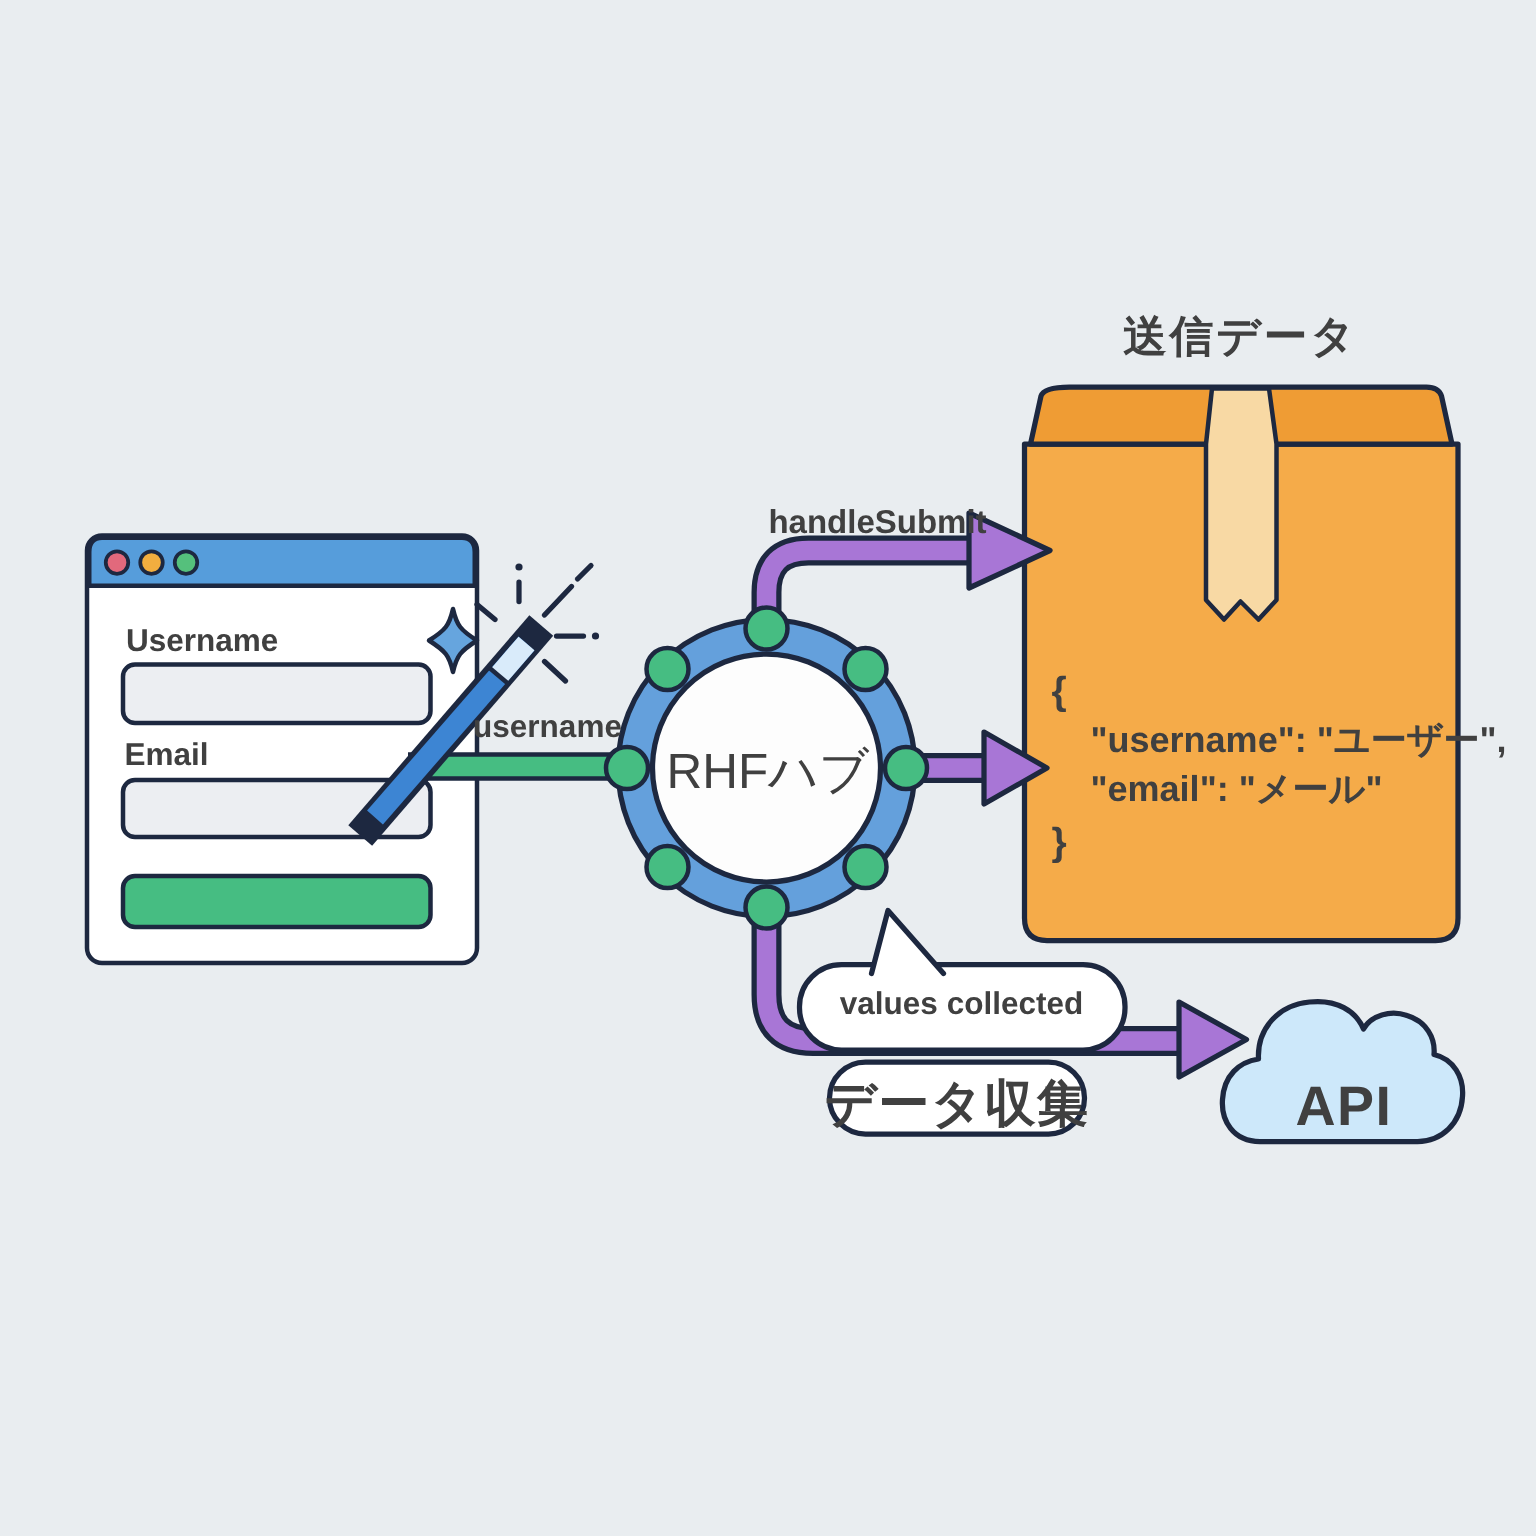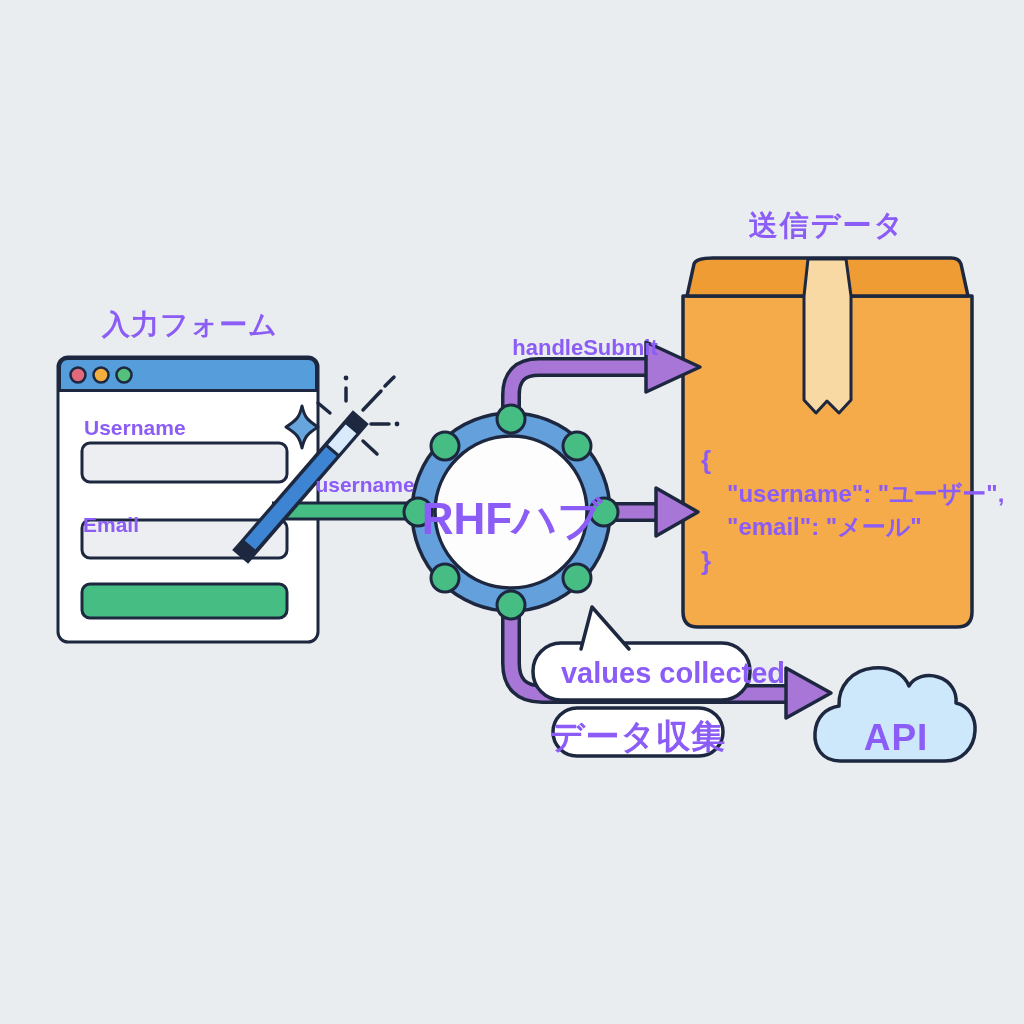--- a/index.html
+++ b/index.html
@@ -4,33 +4,33 @@
 <style>
   html,body{margin:0;padding:0;}
   body{
     width:1024px;height:1024px;overflow:hidden;
     background:#e9edf0;
     font-family:"Liberation Sans",sans-serif;
   }
   .canvas{position:relative;width:1024px;height:1024px;background:#e9edf0;}
   .canvas svg{position:absolute;left:0;top:0;}
   .t{
-    position:absolute;white-space:nowrap;color:#8b5cf6;
+    position:absolute;white-space:nowrap;color:#404040;
     font-family:"Liberation Sans",sans-serif;line-height:1;
   }
   .ctr{transform:translateX(-50%);}
   .form-title{font-size:28px;font-weight:700;letter-spacing:1px;}
   .field-label{font-size:21px;font-weight:600;}
   .register-label{font-size:21px;font-weight:600;}
-  .hub-label{font-size:44px;font-weight:700;}
+  .hub-label{font-size:33px;font-weight:400;}
   .handlesubmit-label{font-size:22px;font-weight:600;}
   .box-title{font-size:29px;font-weight:700;letter-spacing:2px;}
   .json-line{font-size:24px;font-weight:700;}
   .json-brace{font-size:26px;font-weight:700;}
-  .bubble-label{font-size:29px;font-weight:600;margin-left:32px;}
+  .bubble-label{font-size:21px;font-weight:600;}
   .pill-label{font-size:34px;font-weight:700;letter-spacing:1px;}
   .api-label{font-size:37px;font-weight:700;letter-spacing:1px;}
 </style>
 </head>
 <body>
 
 <div class="canvas">
 
   <svg width="1024" height="1024" viewBox="0 0 1024 1024">
 
@@ -112,24 +112,23 @@
     <g>
       <rect x="533" y="643" width="217" height="57" rx="28" fill="#ffffff" stroke="#1d2840" stroke-width="3.5"></rect>
       <polygon points="582,646 592,608 628,646" fill="#ffffff"></polygon>
       <path d="M 581 649 L 592 607 L 629 649" fill="none" stroke="#1d2840" stroke-width="3.5" stroke-linecap="round" stroke-linejoin="round"></path>
     </g>
     <rect x="553" y="708" width="170" height="48" rx="24" fill="#ffffff" stroke="#1d2840" stroke-width="3.5"></rect>
 
     <path d="M 840 761 C 822 761 814 747 815 733 C 816 717 826 708 839 706 C 838 686 852 670 873 668 C 891 666 904 674 909 686 C 914 677 927 673 938 677 C 951 681 957 692 956 703 C 969 706 976 718 975 731 C 974 749 961 761 945 761 Z" fill="#cde8fa" stroke="#1d2840" stroke-width="3.5" stroke-linejoin="round"></path>
   </svg>
 
-  <div class="t ctr form-title" style="left:190px;top:311px;">入力フォーム</div>
 
   <div class="t field-label" style="left:84px;top:417px;">Username</div>
-  <div class="t field-label" style="left:83px;top:493px;margin-top:21px;">Email</div>
+  <div class="t field-label" style="left:83px;top:493px;">Email</div>
 
   <div class="t ctr register-label" style="left:365px;top:474px;">username</div>
 
   <div class="t ctr hub-label" style="left:512px;top:497px;">RHFハブ</div>
 
   <div class="t ctr handlesubmit-label" style="left:585px;top:325px;margin-top:12px;">handleSubmit</div>
 
   <div class="t ctr box-title" style="left:827px;top:211px;">送信データ</div>
 
   <div>

